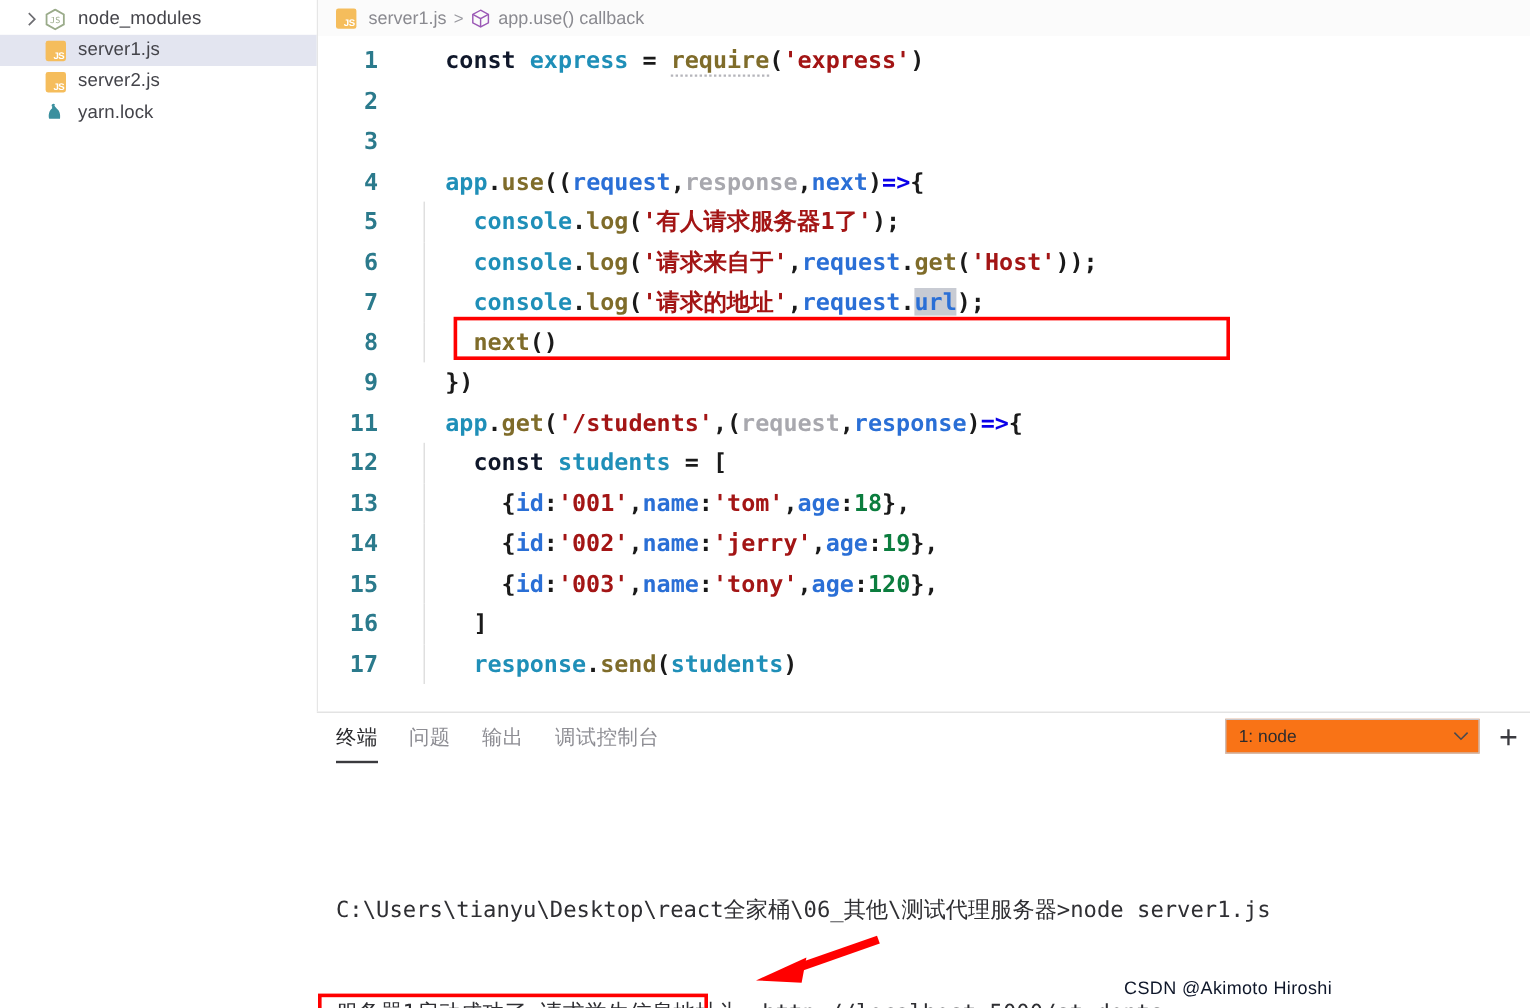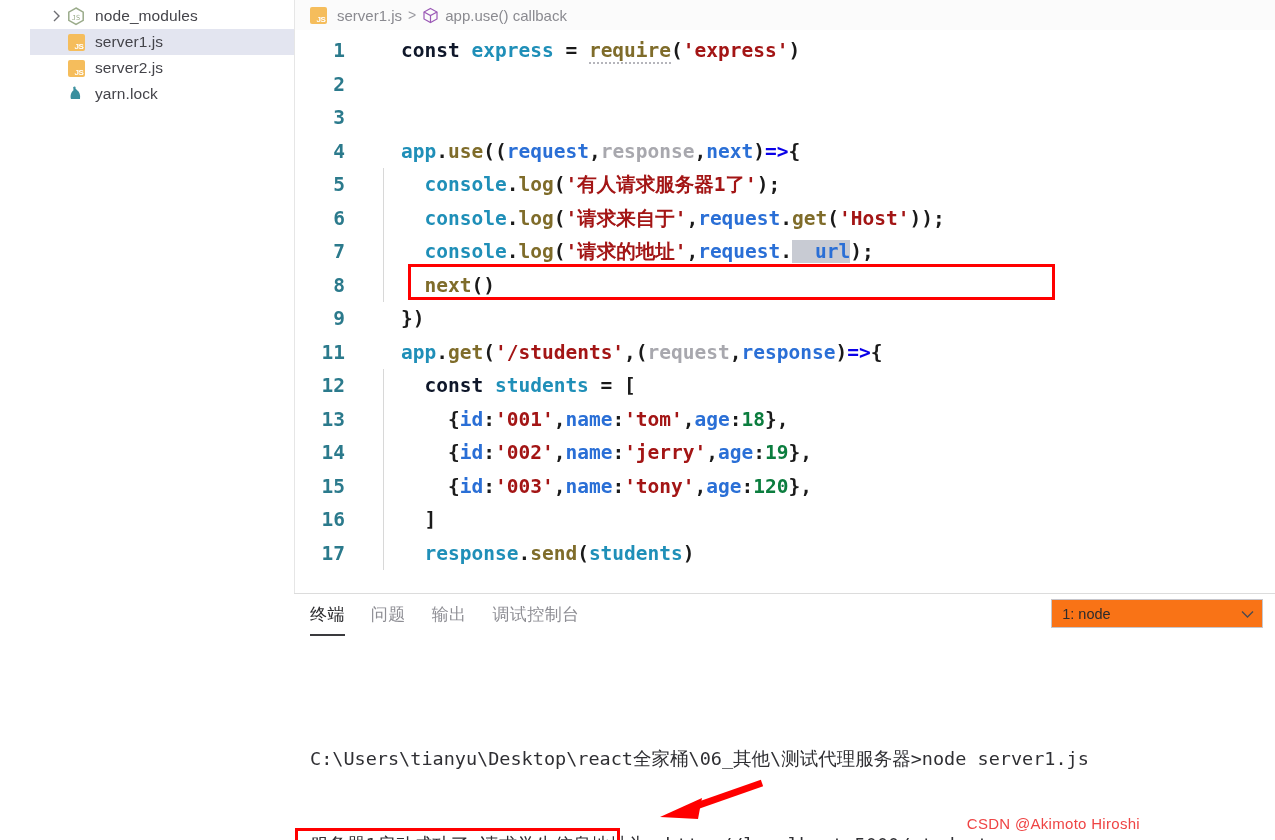--- a/index.html
+++ b/index.html
@@ -6,21 +6,20 @@
   html, body {
     width: 1275px; height: 840px;
     background: #ffffff;
     font-family: "Liberation Sans", sans-serif;
     overflow: hidden;
   }
   #app {
     position: relative;
     width: 1124px; height: 840px;
     background: #ffffff;
-    margin-left: 30px;
   }
 
   
   #sidebar {
     position: absolute; left: 0; top: 0;
     width: 264px; height: 593px;
     background: #ffffff;
     padding-top: 3px;
   }
   .tree-row {
@@ -105,21 +104,21 @@
   }
   .kw    { color: #0f172a; text-align: center; }          
   .var   { color: #1f8fb8; }          
   .varb  { color: #2a6fd6; }
   .fn    { color: #7f6c2a; }          
   .str   { color: #a31515; }
   .punct { color: #1a1a1a; }
   .num   { color: #0b7d3e; }
   .dim   { color: #a8a8ae; }          
   .arrow { color: #0a00e8; }
-  .sel   { background: #c8cbd3; padding-left: 23px; }
+  .sel   { background: #c8cbd3; }
   .dots  { border-bottom: 2px dotted #b5b5bb; }
 
   .redbox {
     position: absolute;
     border: 3px solid #ff0000;
     pointer-events: none;
   }
 
   
   #panel {
@@ -180,21 +179,21 @@
     line-height: 28.5px;
     color: #2f2f33;
     white-space: pre;
   }
   .tline { height: 28.5px; }
 
   
   #watermark {
     position: absolute; right: 14px; bottom: 8px;
     font-size: 15px;
-    color: #ef4444;
+    color: #0f172a;
     letter-spacing: .3px;
   }
 
   
   #arrow-svg { position: absolute; left: 0; top: 0; pointer-events: none; }
 </style>
 </head>
 <body>
 
 <div id="app">

